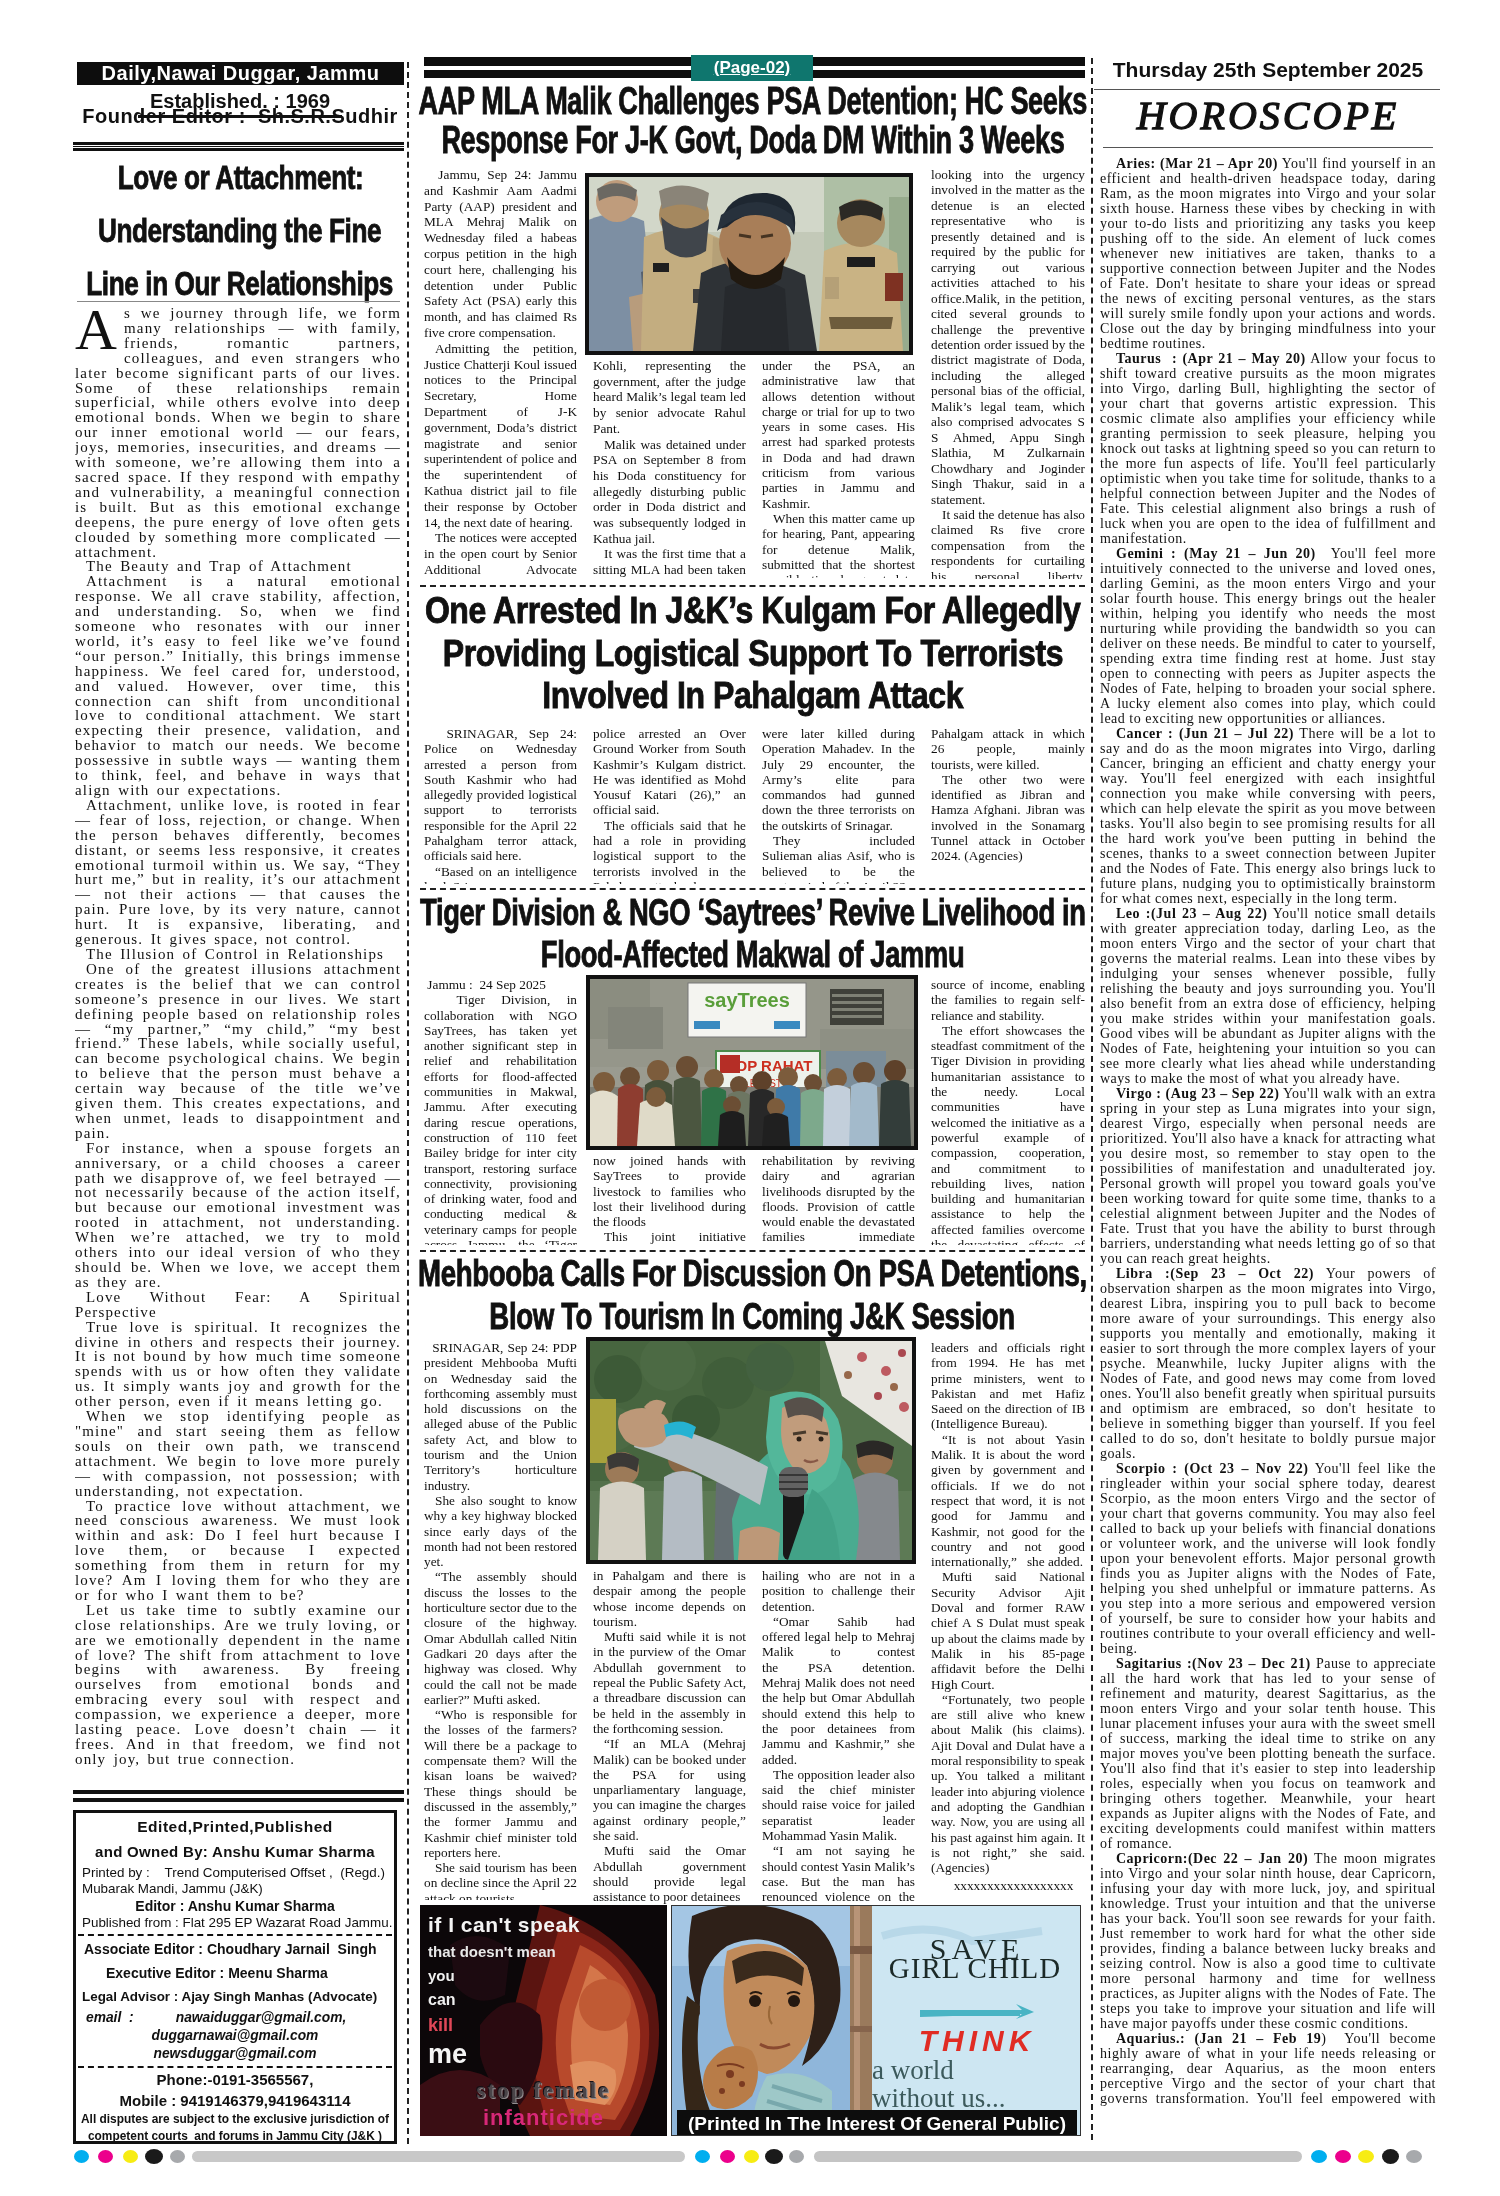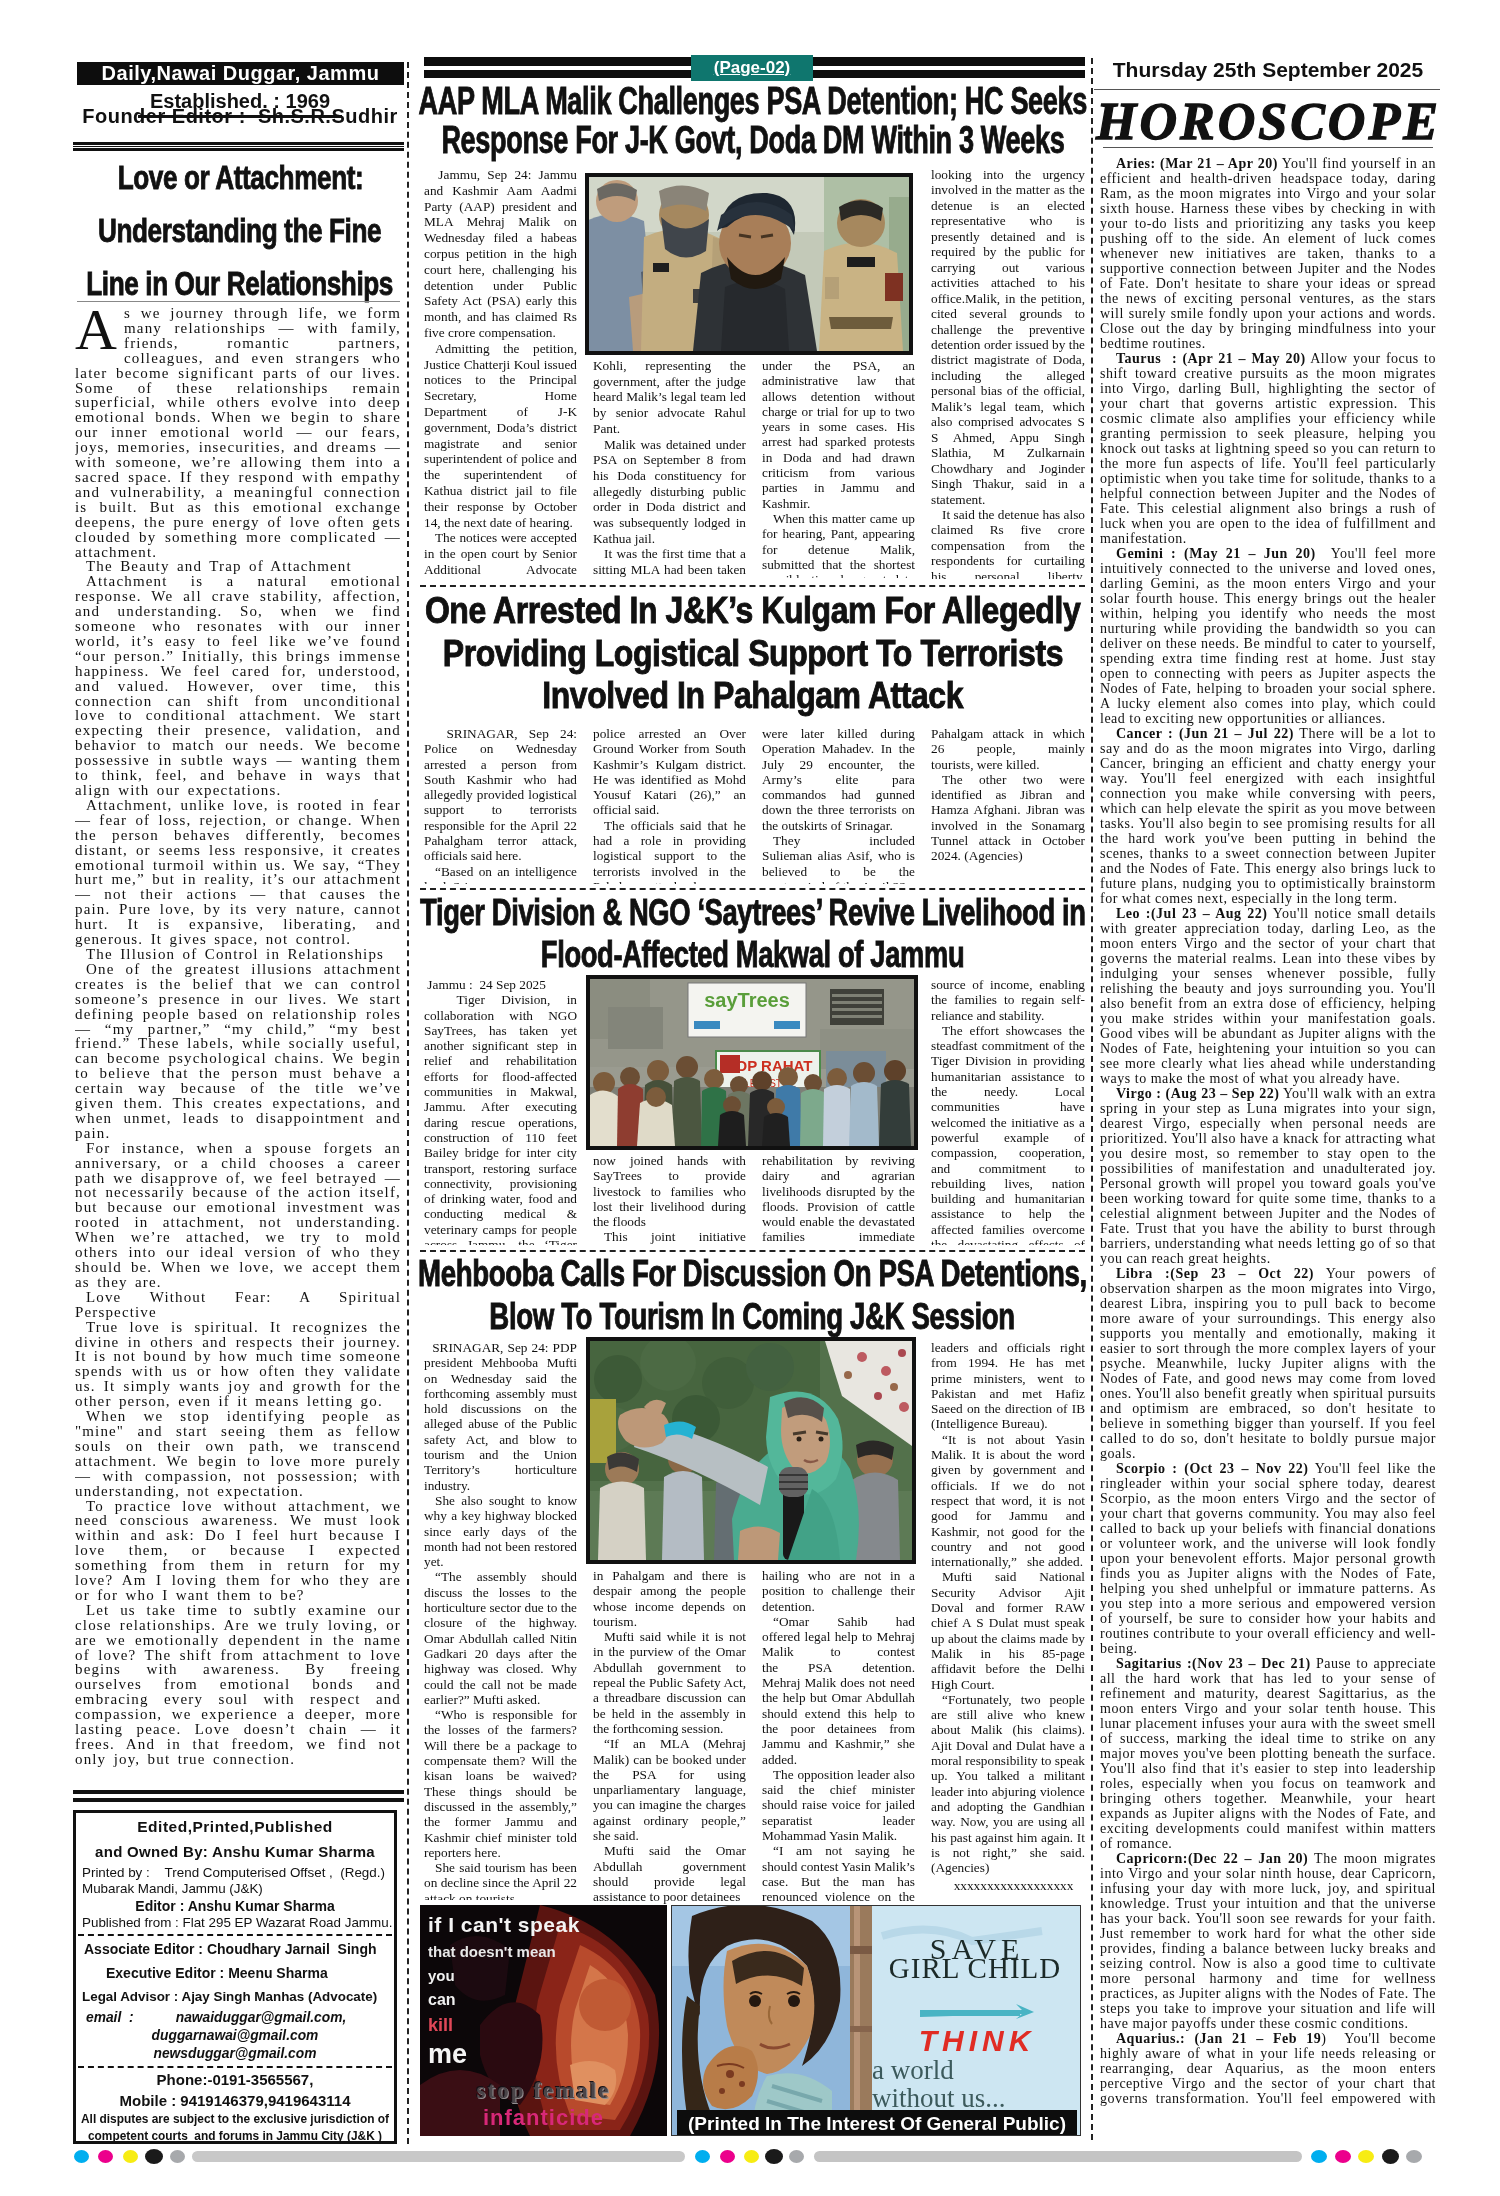--- a/index.html
+++ b/index.html
@@ -83,21 +83,21 @@
 
 <div class="abs dashv" style="left:1091px;top:58px;height:2082px;"></div>
 
 <div class="abs" style="left:424px;top:57px;width:661px;height:9px;background:#0d0d0d;"></div>
 <div class="abs" style="left:424px;top:70px;width:661px;height:8px;background:#0d0d0d;"></div>
 <div class="abs sans" style="left:691px;top:55px;width:122px;height:26px;background:#0f766e;color:#fff;font-weight:bold;font-size:17px;line-height:25px;text-align:center;"><span style="text-decoration:underline;">(Page-02)</span></div>
 
 <div class="abs sans" style="left:1096px;top:58px;width:344px;text-align:center;font-weight:bold;font-size:21px;">Thursday 25th September 2025</div>
 <div class="abs" style="left:1094px;top:89px;width:346px;height:1px;background:#555;"></div>
 
-<div class="abs" style="left:1096px;top:92px;width:344px;text-align:center;font-weight:bold;font-style:italic;font-size:52px;letter-spacing:3px;-webkit-text-stroke:1.3px #111;font-family:'Liberation Serif',serif;">HOROSCOPE</div>
+<div class="abs" style="left:1096px;top:92px;width:344px;text-align:center;font-weight:normal;font-style:italic;font-size:40px;letter-spacing:3px;-webkit-text-stroke:1.3px #111;font-family:'Liberation Serif',serif;">HOROSCOPE</div>
 <div class="abs" style="left:1103px;top:147px;width:330px;height:1px;background:#555;"></div>
 
 <div class="abs hl s71" style="left:420px;top:82px;width:665px;font-size:38px;line-height:39px;">
 <span>AAP MLA Malik Challenges PSA Detention; HC Seeks</span><br>
 <span>Response For J-K Govt, Doda DM Within 3 Weeks</span>
 </div>
 
 <div class="abs body-text" style="left:424px;top:167px;width:153px;height:412px;font-size:13.3px;line-height:15.8px;">
 <p class="noind">&nbsp;&nbsp;Jammu, Sep 24: Jammu and Kashmir Aam Aadmi Party (AAP) president and MLA Mehraj Malik on Wednesday filed a habeas corpus petition in the high court here, challenging his detention under Public Safety Act (PSA) early this month, and has claimed Rs five crore compensation.</p>
 <p>Admitting the petition, Justice Chatterji Koul issued notices to the Principal Secretary, Home Department of J-K government, Doda’s district magistrate and senior superintendent of police and the superintendent of Kathua district jail to file their response by October 14, the next date of hearing.</p>

